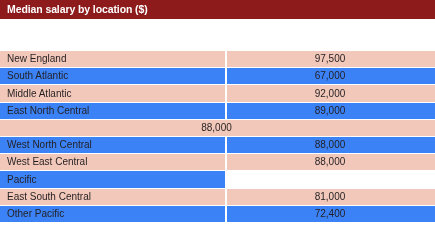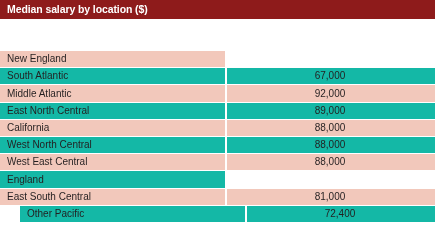--- a/index.html
+++ b/index.html
@@ -53,21 +53,20 @@
   .row {
     flex: 1 1 0;
     display: flex;
     align-items: stretch;
     border-bottom: 1px solid #ffffff;
     box-sizing: border-box;
     min-height: 0;
   }
   .row:last-child {
     border-bottom: none;
-    padding-left: 20px;
   }
 
   .cell {
     display: flex;
     align-items: center;
     box-sizing: border-box;
     font-size: 10px;
     color: #231f20;
     line-height: 1;
     overflow: hidden;
@@ -82,36 +81,39 @@
     border-right: 2px solid #ffffff;
   }
 
   .cell-value {
     flex: 1 1 auto;
     justify-content: center;
     padding-right: 2px;
   }
 
   .row.odd .cell { background: #f2c8bb; }
-  .row.even .cell { background: #14b8a6; }
+  .row.even .cell { background: #3b82f6; }
 </style>
 </head>
 <body>
 
 <div class="table-wrap">
 
   <div class="table-header">
     <span class="table-header-title">Median salary by location ($)</span>
   </div>
 
   <div class="table-body">
 
     <div class="row odd">
       <div class="cell cell-label">
         <span>New England</span>
+      </div>
+      <div class="cell cell-value">
+        <span>97,500</span>
       </div>
     </div>
 
     <div class="row even">
       <div class="cell cell-label">
         <span>South Atlantic</span>
       </div>
       <div class="cell cell-value">
         <span>67,000</span>
       </div>
@@ -129,23 +131,20 @@
     <div class="row even">
       <div class="cell cell-label">
         <span>East North Central</span>
       </div>
       <div class="cell cell-value">
         <span>89,000</span>
       </div>
     </div>
 
     <div class="row odd">
-      <div class="cell cell-label">
-        <span>California</span>
-      </div>
       <div class="cell cell-value">
         <span>88,000</span>
       </div>
     </div>
 
     <div class="row even">
       <div class="cell cell-label">
         <span>West North Central</span>
       </div>
       <div class="cell cell-value">
@@ -157,21 +156,21 @@
       <div class="cell cell-label">
         <span>West East Central</span>
       </div>
       <div class="cell cell-value">
         <span>88,000</span>
       </div>
     </div>
 
     <div class="row even">
       <div class="cell cell-label">
-        <span>England</span>
+        <span>Pacific</span>
       </div>
     </div>
 
     <div class="row odd">
       <div class="cell cell-label">
         <span>East South Central</span>
       </div>
       <div class="cell cell-value">
         <span>81,000</span>
       </div>

